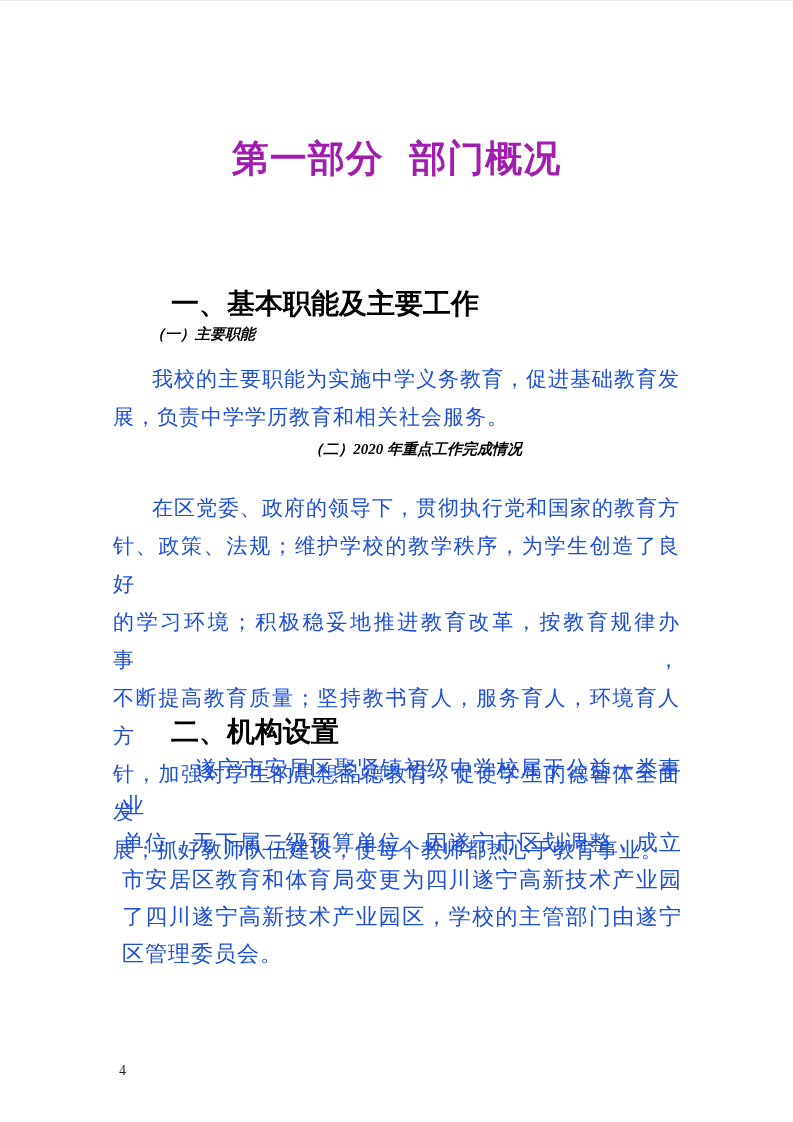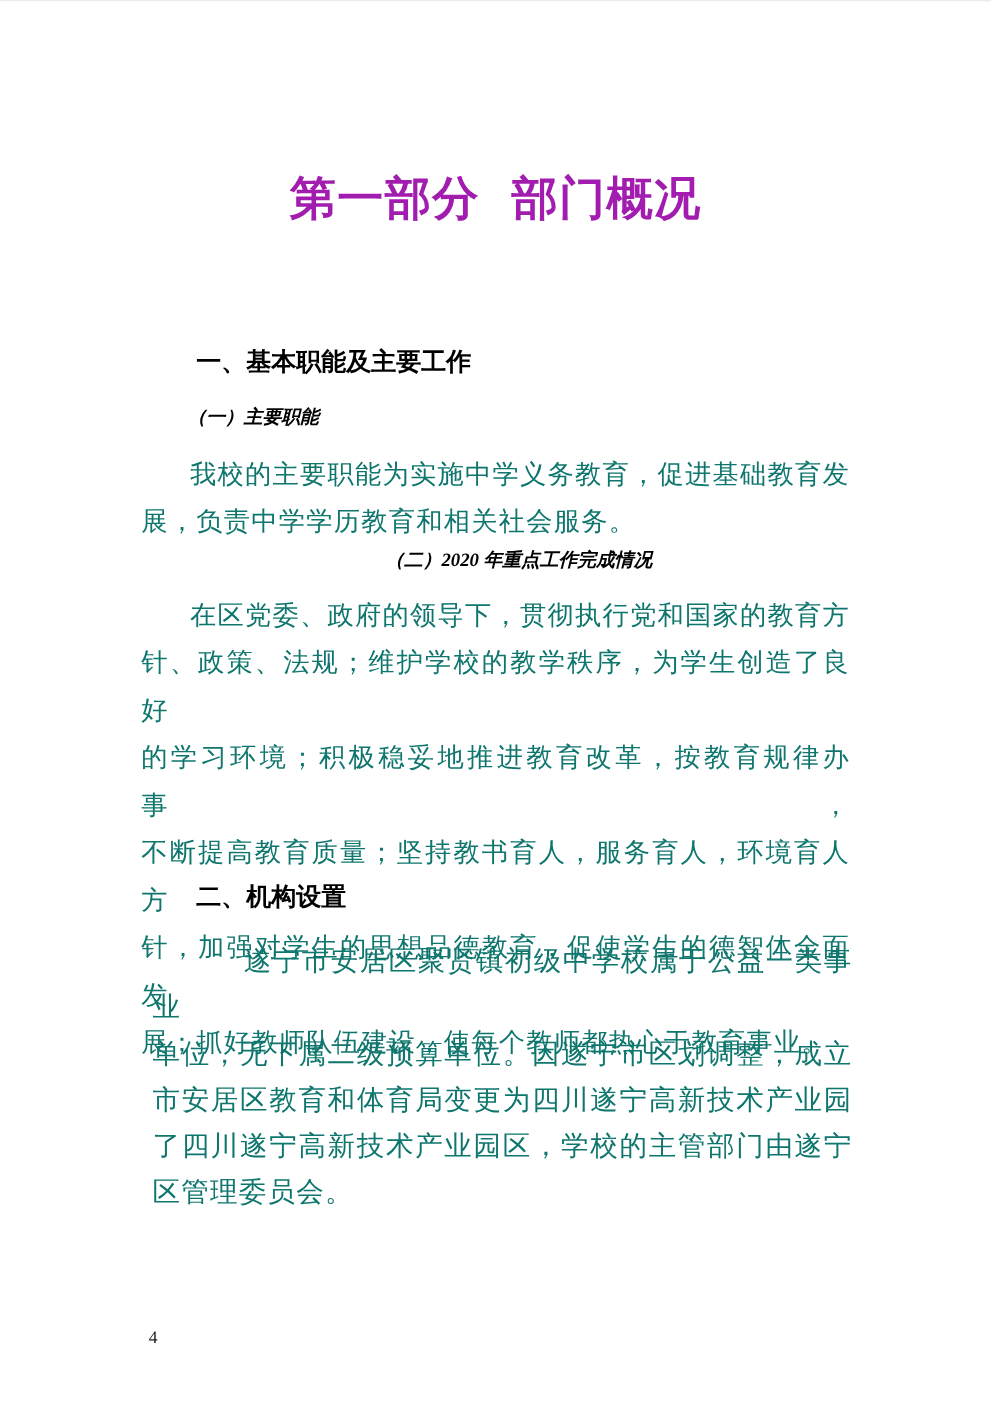--- a/index.html
+++ b/index.html
@@ -32,25 +32,25 @@
     color: #a21caf;
     margin: 0;
   }
   
   .h-num {
     position: absolute;
     left: 113px;
     width: 567px;
     font-family: "Liberation Sans", "DejaVu Sans", sans-serif;
     font-weight: 700;
-    font-size: 20px;
+    font-size: 28px;
     line-height: 30px;
     text-indent: 40px;
     color: #000000;
-    margin: 4px;
+    margin: 18px;
   }
   .h1a { top: 270px; }
   .h1b { top: 698px; }
   
   .h-sub {
     position: absolute;
     left: 113px;
     width: 567px;
     font-family: "Liberation Serif", "DejaVu Serif", serif;
     font-weight: 700;
@@ -65,26 +65,26 @@
   .h2b { top: 432px; text-align: center; }
   
   .para {
     position: absolute;
     left: 113px;
     width: 567px;
     font-family: "Liberation Serif", "DejaVu Serif", serif;
     font-size: 21px;
     line-height: 38px;
     letter-spacing: 1px;
-    color: #0f766e;
+    color: #1d4ed8;
     margin: 0;
     --indent: 39px;
   }
   .p1 { top: 359px; }
-  .p2 { top: 472px; }
+  .p2 { top: 488px; }
   
   .p3 {
     top: 749px;
     left: 122px;
     width: 560px;
     font-size: 22px;
     line-height: 37px;
     --indent: 73px;
   }
   .para .line {

